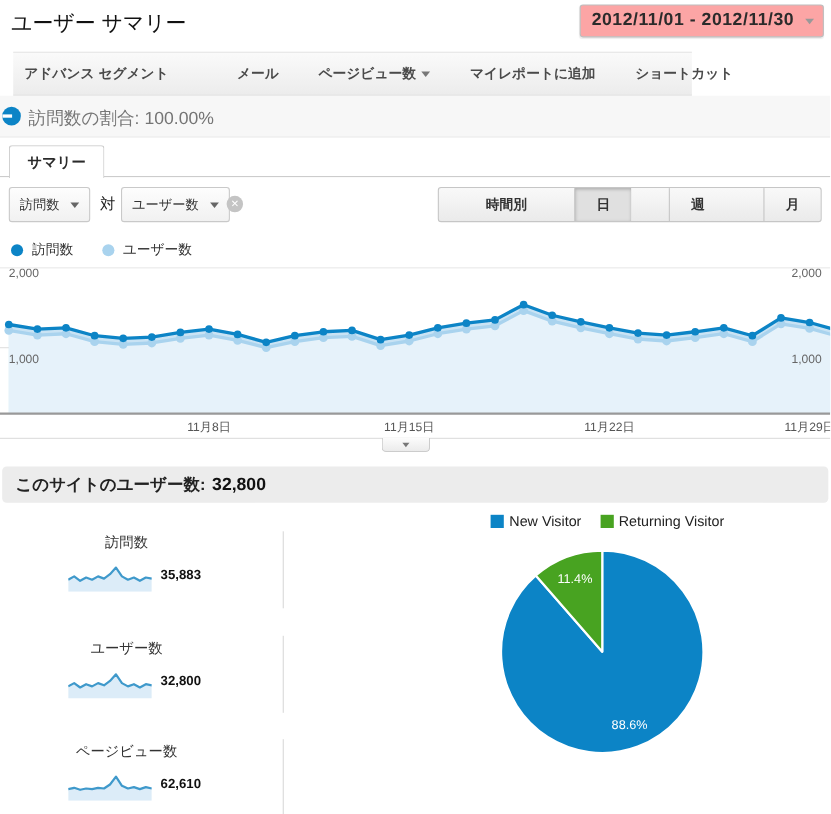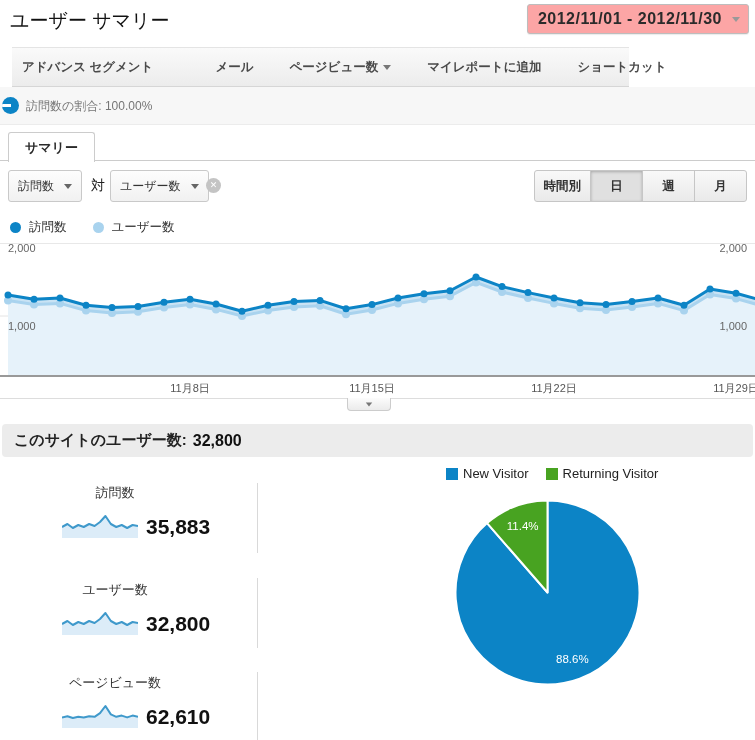--- a/index.html
+++ b/index.html
@@ -22,38 +22,38 @@
     display:flex;align-items:center;gap:5px;white-space:nowrap;}
   .toolbar .tb-item:first-child{margin-left:10px;}
   .toolbar .sep{width:1px;height:22px;background:#ccc;margin-left:26px;}
   .toolbar .tri{border-top-color:#777;}
   
   .segment-strip{position:absolute;left:0;top:87px;width:755px;height:38px;background:#f7f7f7;
     border-bottom:1px solid #ececec;box-sizing:border-box;}
   .seg-circle{position:absolute;left:2px;top:10px;width:17px;height:17px;border-radius:50%;
     background:#0c84c6;overflow:hidden;}
   .seg-circle:after{content:"";position:absolute;left:0;top:7px;width:9px;height:3px;background:#fff;}
-  .segment-strip .seg-label{position:absolute;left:26px;top:11px;font-size:12px;color:#757575;}
+  .segment-strip .seg-label{position:absolute;left:26px;top:11px;font-size:16px;color:#757575;}
   
   .tab-line{position:absolute;left:0;top:160px;width:755px;height:1px;background:#ccc;z-index:1;}
   .tab{position:absolute;left:8px;top:132px;height:29px;line-height:29px;padding:0 16px;
     background:#fff;border:1px solid #ccc;border-bottom:none;border-radius:3px 3px 0 0;
     font-size:13px;font-weight:bold;color:#2a2a2a;z-index:2;cursor:pointer;}
   
   .select-btn{position:absolute;top:170px;height:30px;background:linear-gradient(#fdfdfd,#f1f1f1);
     border:1px solid #c9c9c9;border-radius:3px;display:flex;align-items:center;gap:10px;
     padding:0 9px;font-size:12px;color:#333;cursor:pointer;}
   .select-btn .tri{border-top-color:#666;}
   .vs-label{position:absolute;left:91px;top:177px;font-size:14px;color:#222;}
   .close-compare{position:absolute;left:206px;top:178px;width:15px;height:15px;border-radius:50%;
     background:#c4c4c4;color:#fff;font-size:9px;font-weight:bold;text-align:center;line-height:15px;cursor:pointer;}
   .gran-group{position:absolute;right:8px;top:170px;height:30px;display:flex;
     border:1px solid #c6c6c6;border-radius:3px;overflow:hidden;background:linear-gradient(#f9f9f9,#eaeaea);}
   .gran-btn{min-width:33px;padding:0 9px;font-size:12.5px;font-weight:bold;color:#333;
-    display:flex;align-items:center;justify-content:center;border-left:1px solid #c6c6c6;cursor:pointer;}
+    display:flex;align-items:center;justify-content:center;border-left:1px solid #c6c6c6;cursor:pointer;margin-left:34px;}
   .gran-btn:first-child{border-left:none;}
   .gran-btn.active{background:#e0e0e0;box-shadow:inset 0 1px 3px rgba(0,0,0,.25);}
   
   .chart-legend{position:absolute;left:10px;top:219px;display:flex;gap:26px;align-items:center;}
   .chart-legend .leg-item{display:flex;align-items:center;gap:8px;font-size:12.5px;color:#333;}
   .leg-dot{width:11px;height:11px;border-radius:50%;}
   
   .chart-wrap{position:absolute;left:0;top:243px;width:755px;border-top:1px solid #e8e8e8;}
   .chart-bottom-line{position:absolute;left:0;top:398px;width:755px;height:1px;background:#ddd;}
   .collapse-btn{position:absolute;left:347px;top:398px;width:44px;height:13px;
@@ -61,21 +61,21 @@
     border-radius:0 0 4px 4px;display:flex;align-items:center;justify-content:center;cursor:pointer;box-sizing:border-box;}
   .collapse-btn .tri{border-top-color:#777;transform:scale(.8);}
   
   .summary-bar{position:absolute;left:2px;top:424px;width:751px;height:33px;background:#ececec;
     border-radius:4px;display:flex;align-items:center;box-sizing:border-box;padding:0 12px;}
   .summary-bar .s-label{font-size:15px;font-weight:bold;color:#222;}
   .summary-bar .s-value{font-size:16px;font-weight:bold;color:#111;margin-left:6px;}
   
   .metric-label{position:absolute;left:55px;width:120px;text-align:center;font-size:13px;color:#333;}
   .metric-spark{position:absolute;left:62px;}
-  .metric-value{position:absolute;left:146px;font-size:21px;font-weight:bold;color:#111;}
+  .metric-value{position:absolute;left:146px;font-size:12px;font-weight:bold;color:#111;}
   .v-divider{position:absolute;left:257px;width:1px;background:#d9d9d9;}
   
   .pie-legend{position:absolute;left:433px;top:466px;display:flex;gap:17px;align-items:center;padding-left:13px;}
   .pie-legend .leg-item{display:flex;align-items:center;gap:5px;font-size:13px;color:#222;}
   .leg-sq{width:12px;height:12px;display:inline-block;}
   svg{display:block;}
 </style>
 </head>
 <body>
 

